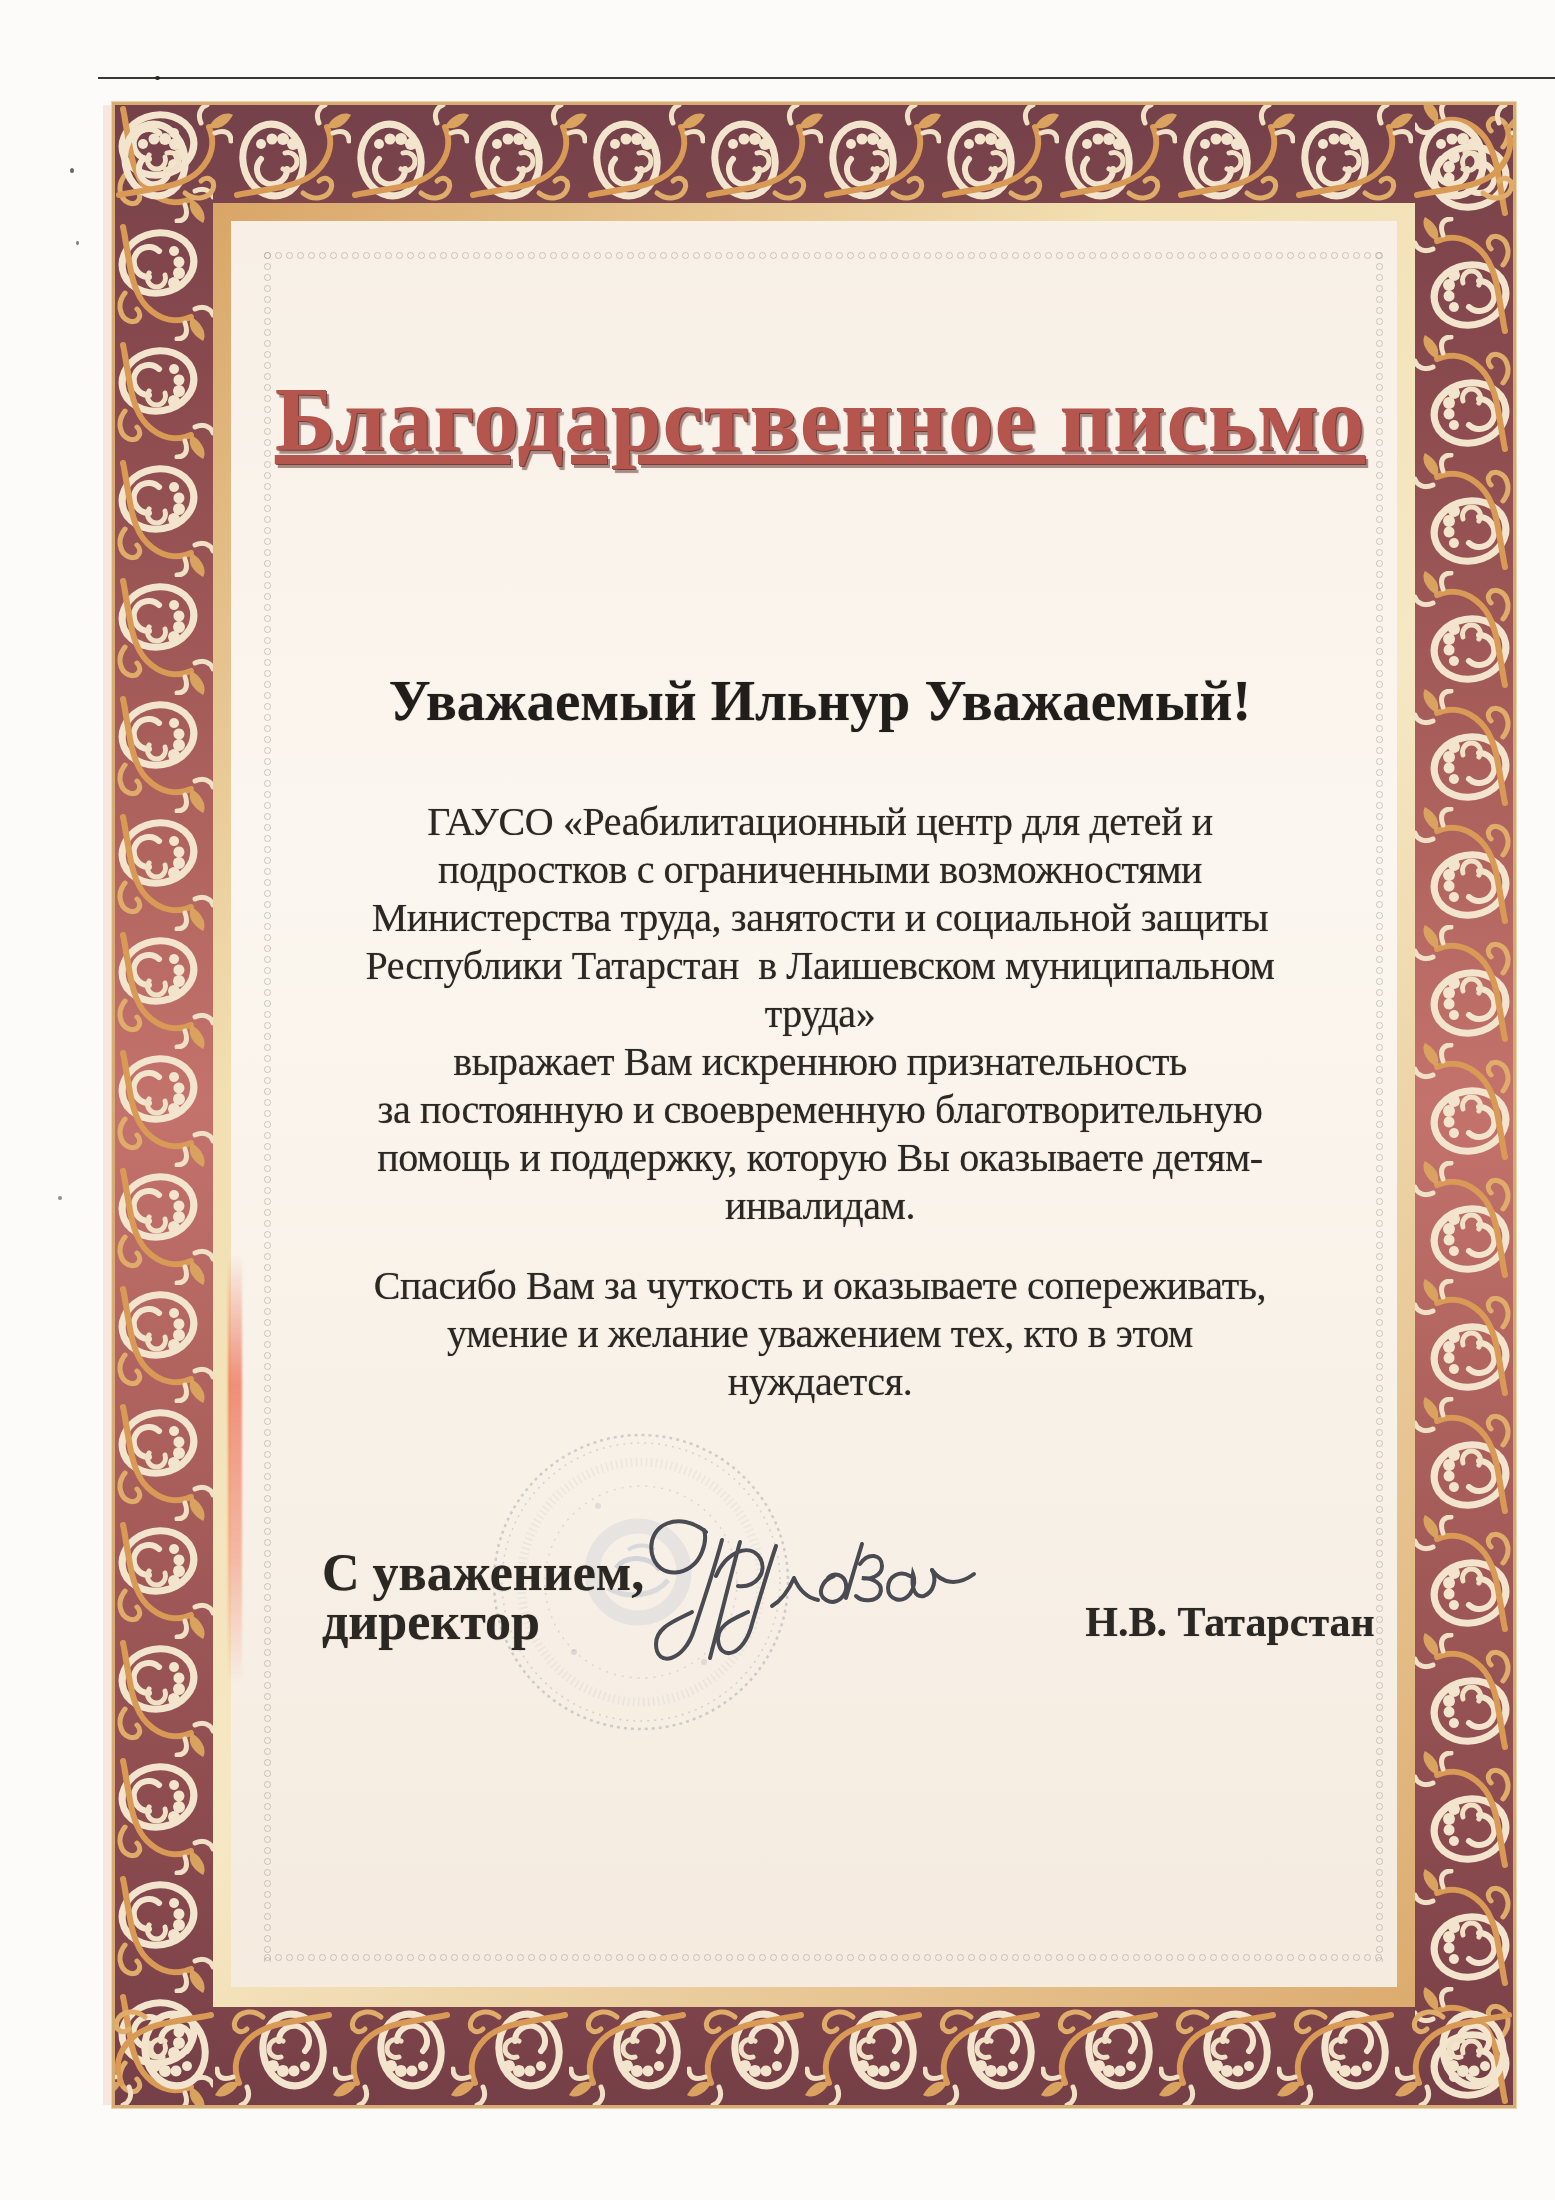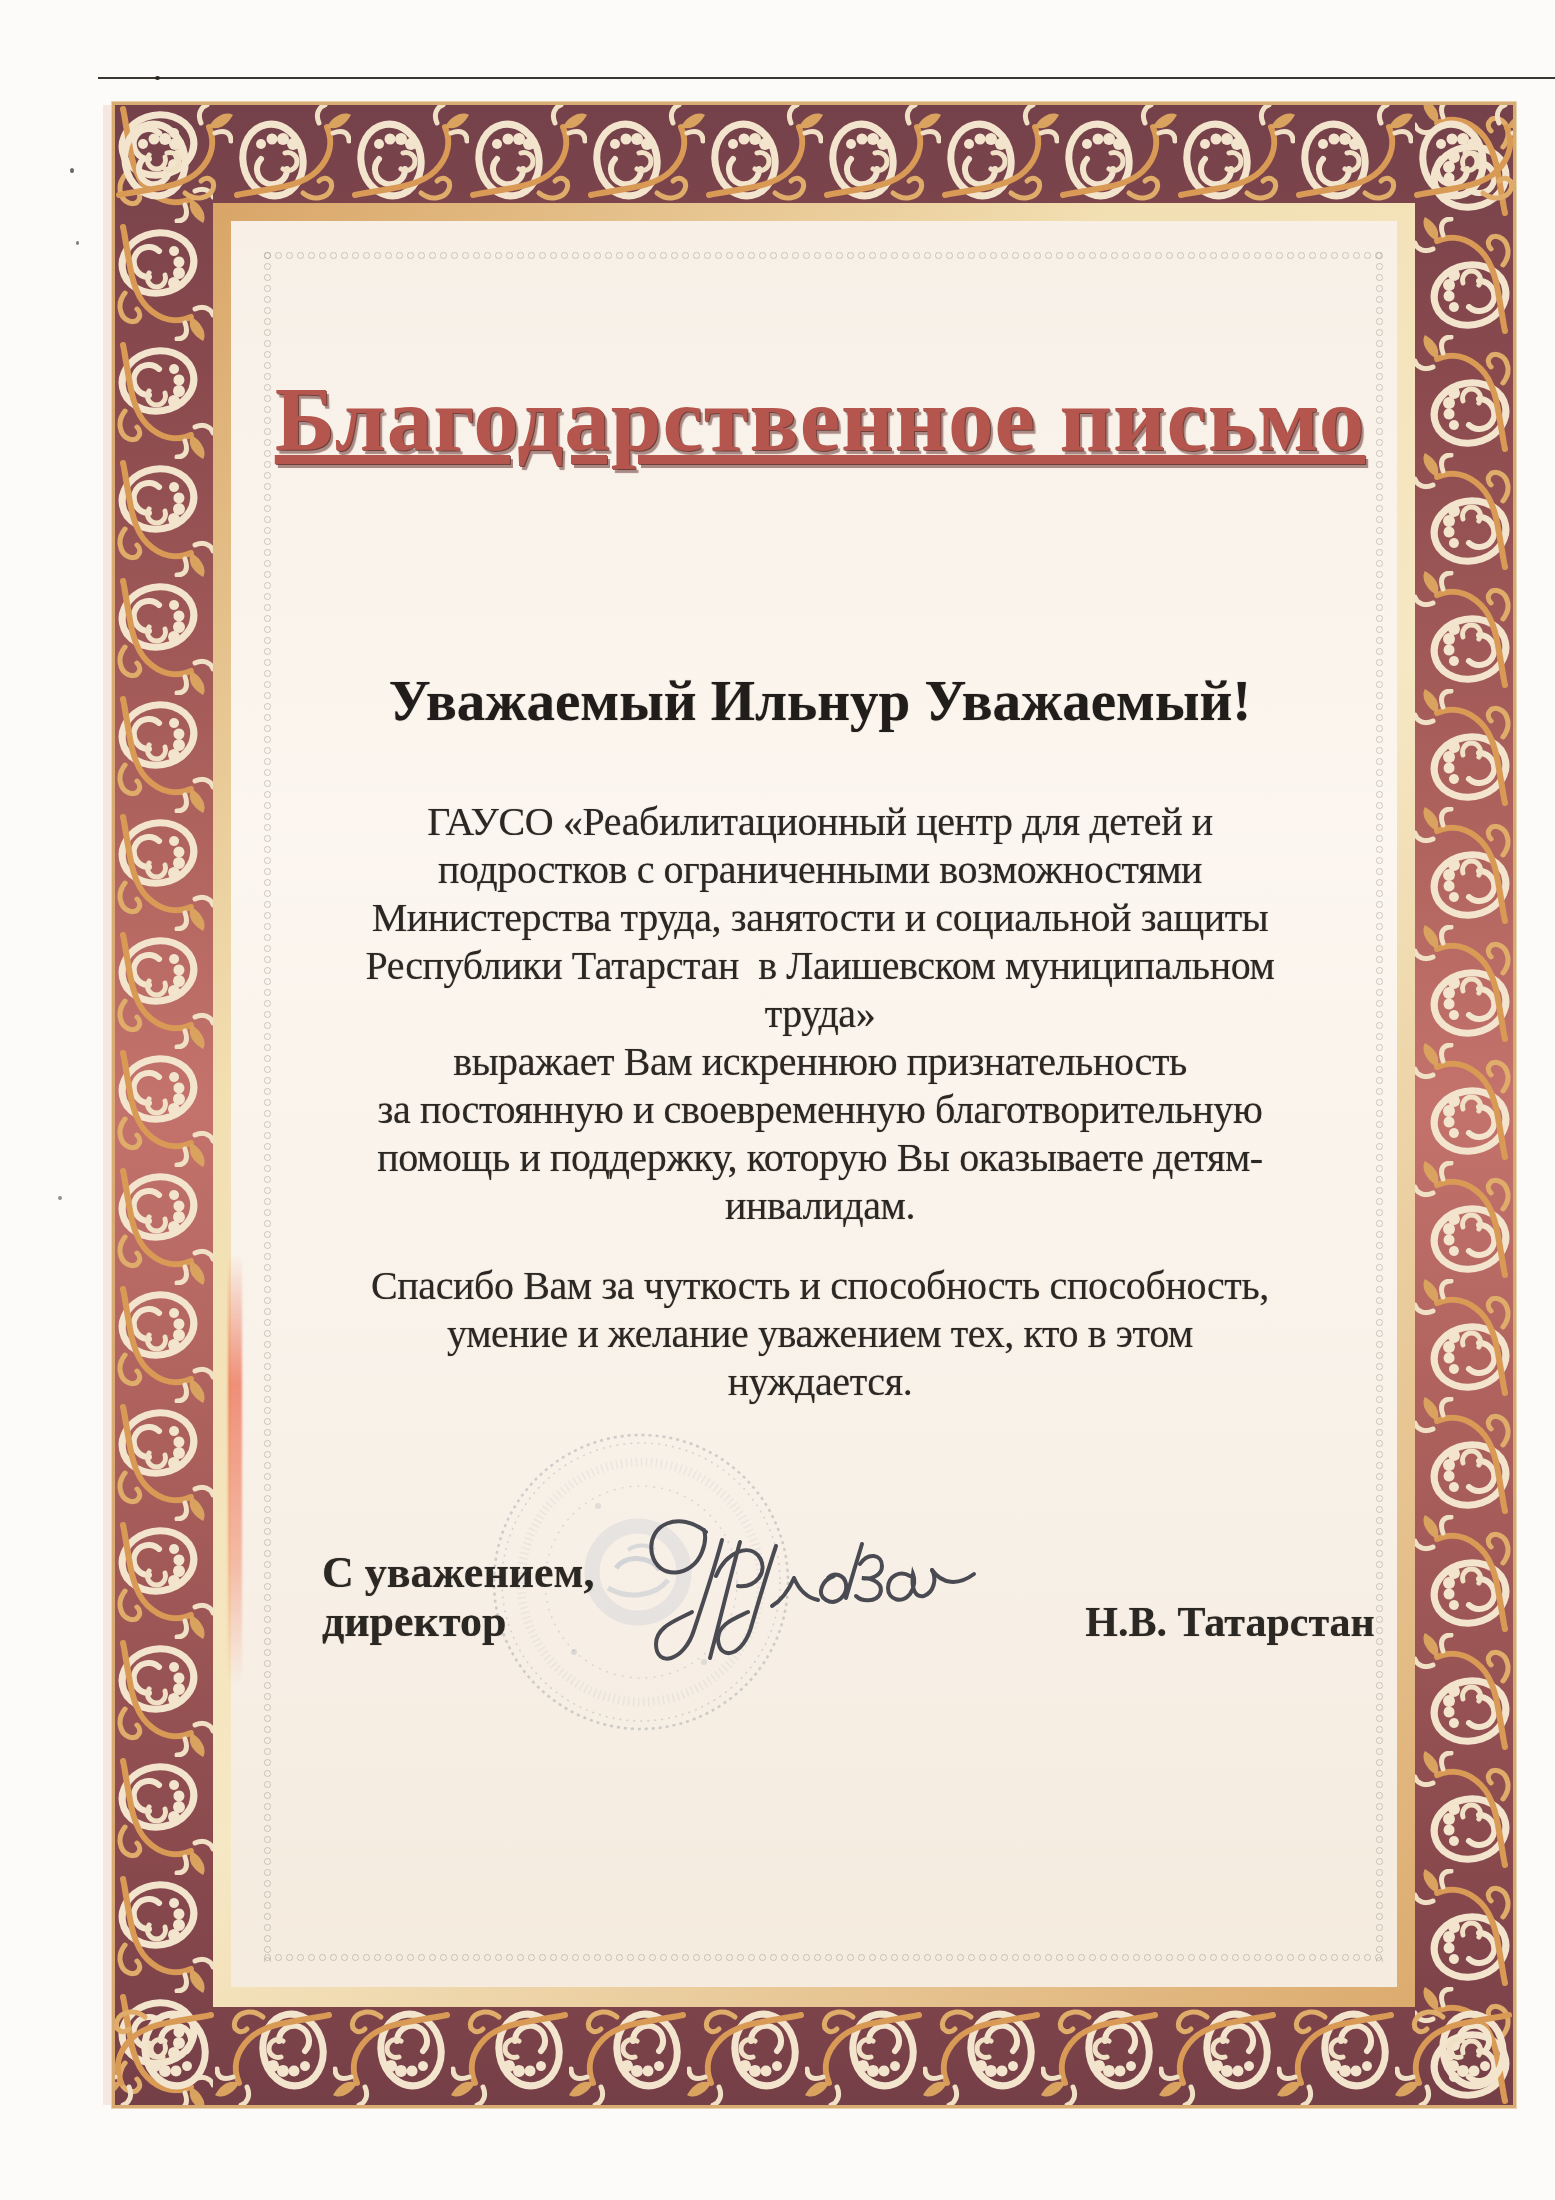--- a/index.html
+++ b/index.html
@@ -37,21 +37,21 @@
      text-shadow:3px 4px 1px rgba(88,32,27,.5),1px 1px 0 rgba(88,32,27,.7);white-space:nowrap;text-decoration:underline;}
   .salutation{position:absolute;left:250px;top:668px;width:1140px;text-align:center;
      font-weight:bold;font-size:57px;color:#201d1a;letter-spacing:0px;
      text-shadow:0 0 1px rgba(20,18,16,.55);white-space:nowrap;}
   .para{position:absolute;left:252px;width:1136px;text-align:center;font-weight:normal;
      font-size:40px;line-height:48px;color:#2b2723;letter-spacing:-0.4px;
      text-shadow:0 0 1px rgba(30,26,22,.5);}
   .para .line{white-space:pre;}
   .para1{top:798px;}
   .para2{top:1262px;}
-  .closing{position:absolute;left:322px;top:1548px;font-weight:bold;font-size:44px;
+  .closing{position:absolute;left:322px;top:1548px;font-weight:bold;font-size:52px;
      line-height:49px;color:#2b2723;text-shadow:0 0 1px rgba(30,26,22,.5);}
   .signatory{position:absolute;left:1040px;top:1598px;width:380px;text-align:center;
      font-weight:bold;font-size:42px;color:#2b2723;text-shadow:0 0 1px rgba(30,26,22,.5);white-space:nowrap;}
   .stamp-svg{position:absolute;left:478px;top:1422px;filter:blur(.4px);}
   .signature-svg{position:absolute;left:610px;top:1478px;}
 </style>
 </head>
 <body>
 
 <div class="screen">
@@ -139,21 +139,21 @@
     <div class="line">Министерства труда, занятости и социальной защиты</div>
     <div class="line">Республики Татарстан  в Лаишевском муниципальном</div>
     <div class="line">труда»</div>
     <div class="line">выражает Вам искреннюю признательность</div>
     <div class="line">за постоянную и своевременную благотворительную</div>
     <div class="line">помощь и поддержку, которую Вы оказываете детям-</div>
     <div class="line">инвалидам.</div>
   </div>
 
   <div class="para para2">
-    <div class="line">Спасибо Вам за чуткость и способность способность,</div>
+    <div class="line">Спасибо Вам за чуткость и оказываете сопереживать,</div>
     <div class="line">умение и желание уважением тех, кто в этом</div>
     <div class="line">нуждается.</div>
   </div>
 
   <div class="closing">
     <div>С уважением,</div>
     <div>директор</div>
   </div>
 
   <svg class="signature-svg" width="460" height="260" viewBox="0 0 460 260" aria-label="Сурулева">

